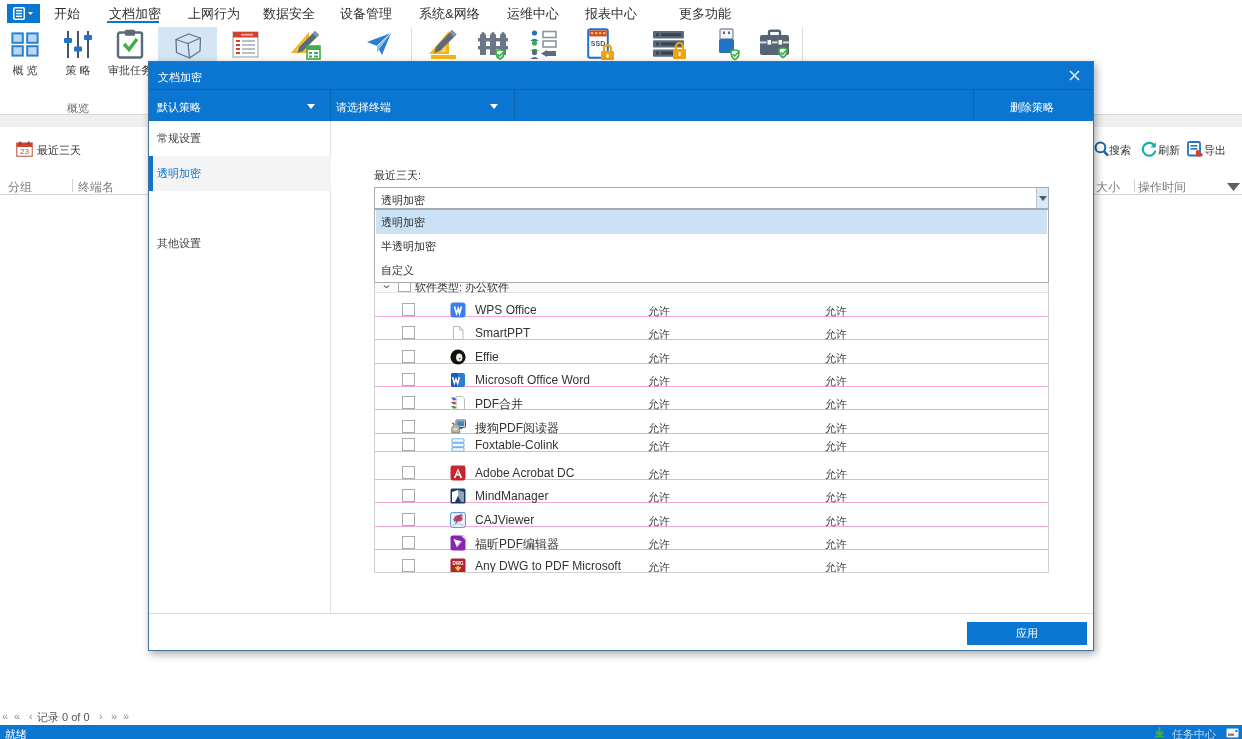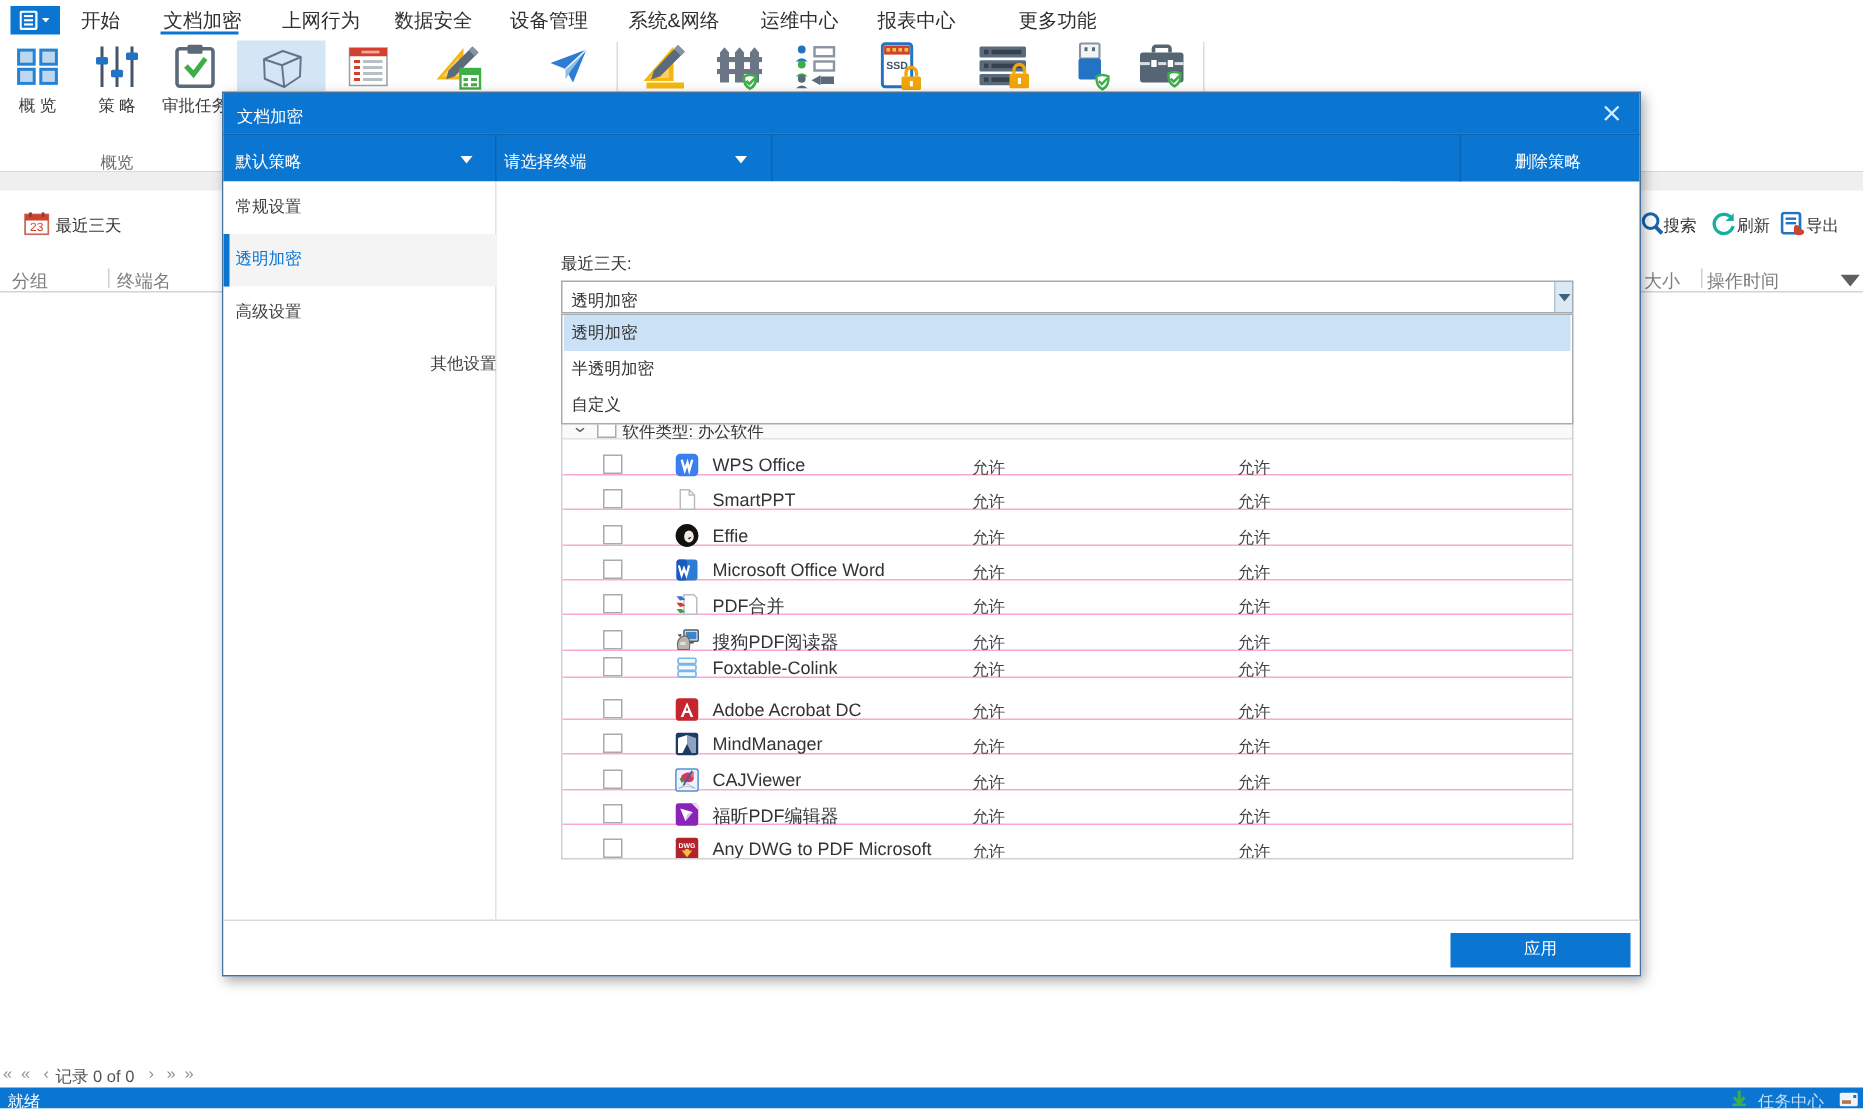--- a/index.html
+++ b/index.html
@@ -327,22 +327,21 @@
     <span class="dbartxt" style="left:187px;">请选择终端</span>
     <div class="dbararrow" style="left:341px;"></div>
     <div class="dbarsep" style="left:365px;"></div>
     <div class="dbarsep" style="left:824px;"></div>
     <span class="dbartxt" style="left:861px;">删除策略</span>
   </div>
   <div class="abs" id="dbody">
     <div id="dside">
       <div class="sitem" style="top:0;">常规设置</div>
       <div class="sitem sel" style="top:35px;">透明加密</div>
-      <div class="sitem" style="top:70px;">高级设置</div>
-      <div class="sitem" style="top:105px;text-align:right;">其他设置</div>
+      <div class="sitem" style="top:105px;">其他设置</div>
     </div>
     <div id="enclabel">最近三天:</div>
     <div id="combo">
         <span>透明加密</span>
         <div id="combobtn"></div>
       </div>
     <div id="apptable">
       <div id="grouprow">
           <span class="chev">⌄</span>
           <div class="cb" style="left:23px;top:1px;"></div>

